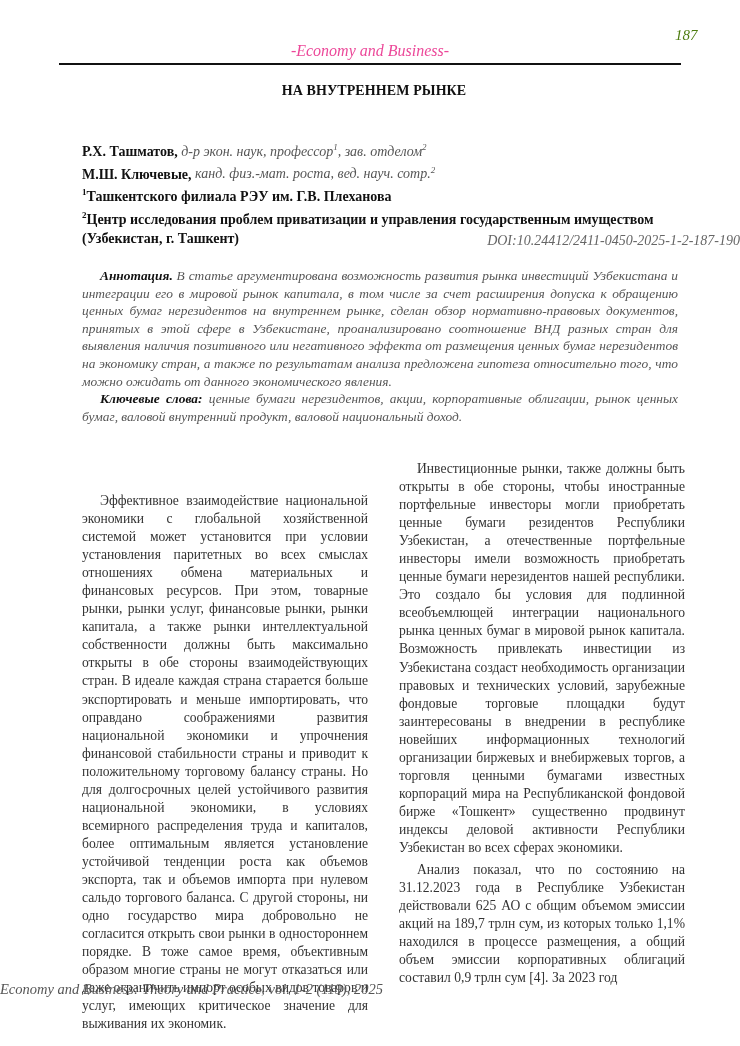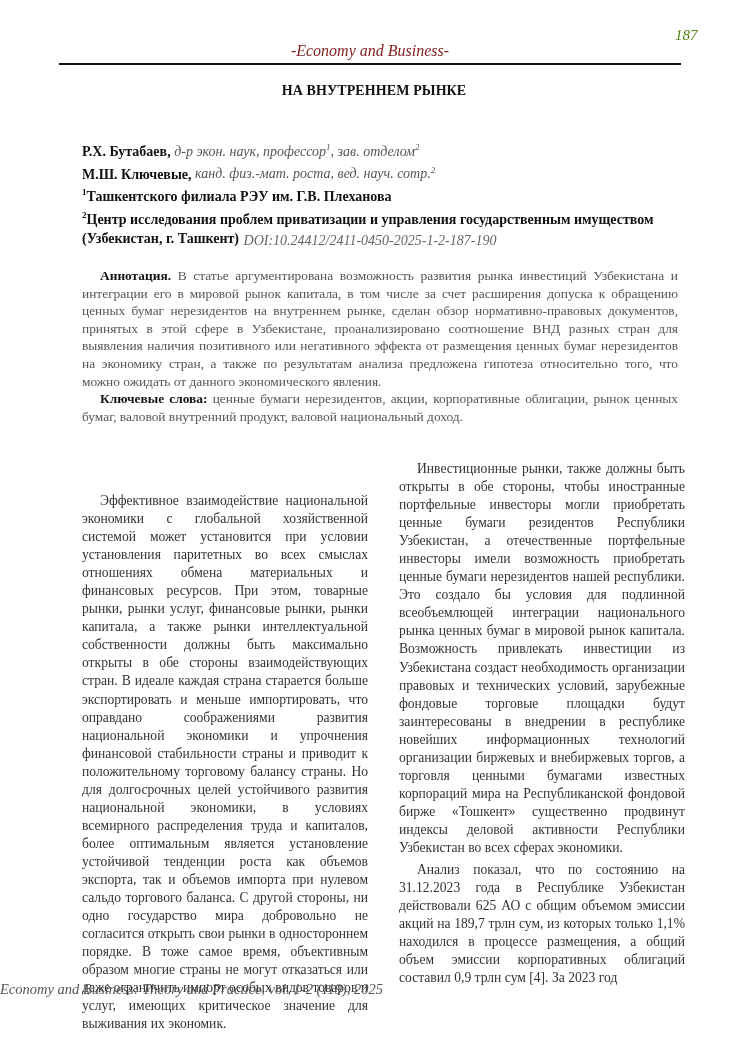--- a/index.html
+++ b/index.html
@@ -1,30 +1,30 @@
 <!DOCTYPE html>
 <html><head>
 <meta charset="utf-8">
 <style>
   html, body { margin: 0; padding: 0; background: #ffffff; }
   body { width: 740px; height: 1046px; position: relative; overflow: hidden;
          font-family: "Liberation Serif", "DejaVu Serif", serif; color: #222; }
   .page-num { position: absolute; top: 27px; left: 675px; font-style: italic; font-size: 15px; color: #4d7c0f; }
   .running-head { position: absolute; top: 42px; left: 0; width: 740px; text-align: center;
-                  font-style: italic; font-size: 16px; color: #7f1d1d; }
+                  font-style: italic; font-size: 16px; color: #ec4899; }
   .head-rule { position: absolute; top: 63px; left: 59px; width: 428px; height: 2px; background: #111; }
   .title { position: absolute; top: 82px; left: 60px; width: 628px; text-align: center;
            font-weight: bold; font-size: 14px; line-height: 18px; letter-spacing: 0.1px; color: #111; }
   .authors { position: absolute; top: 138px; left: 82px; width: 610px; font-size: 14px; line-height: 19px; color: #111; }
   .authors .b { font-weight: bold; }
   .authors .i { font-style: italic; color: #555; margin-top: 40px; }
   .authors sup { font-size: 9px; }
-  .doi { position: absolute; top: 233px; left: 0; width: 740px; text-align: center;
+  .doi { position: absolute; top: 233px; left: 0; width: 740px; text-align: right;
          font-style: italic; font-size: 14px; color: #666; }
-  .abstract { position: absolute; top: 267px; left: 82px; width: 596px; 
+  .abstract { position: absolute; top: 267px; left: 82px; width: 596px; font-style: italic;
               font-size: 13.4px; line-height: 17.6px; color: #555; text-align: justify; }
   .abstract p { margin: 0; text-indent: 18px; }
   .abstract .lbl { font-weight: bold; color: #111; }
   .col { position: absolute; top: 460px; width: 286px; font-size: 13.6px; line-height: 18.05px;
          color: #333; text-align: justify; hyphens: manual; }
   .col p { margin: 0 0 4px 0; text-indent: 18px; }
   .col.left { left: 82px; margin-top: 32px; }
   .col.right { left: 399px; }
   .footer { position: absolute; top: 981px; left: 0; width: 676px; text-align: left;
             font-style: italic; font-size: 14.5px; color: #555; }
@@ -35,21 +35,21 @@
 <div class="page-num">187</div>
 <div class="running-head">-Economy and Business-</div>
 <div class="head-rule" style="width:622px;"></div>
 
 <div class="title">
   <div>НА ВНУТРЕННЕМ РЫНКЕ</div>
 </div>
 
 <div class="authors">
   <div>
-    <span class="b">Р.Х. Бутабаев,</span>
+    <span class="b">Р.Х. Ташматов,</span>
     <span class="i">д-р экон. наук, профессор</span><sup class="i">1</sup><span class="i">, зав. отделом</span><sup class="i">2</sup>
   </div>
   <div>
     <span class="b">М.Ш. Ключевые,</span>
     <span class="i">канд. физ.-мат. роста, вед. науч. сотр.</span><sup class="i">2</sup>
   </div>
   <div class="b"><sup>1</sup><span>Ташкентского филиала РЭУ им. Г.В. Плеханова</span></div>
   <div class="b"><sup>2</sup><span>Центр исследования проблем приватизации и управления государственным имуществом</span></div>
   <div class="b">(Узбекистан, г. Ташкент)</div>
 </div>

